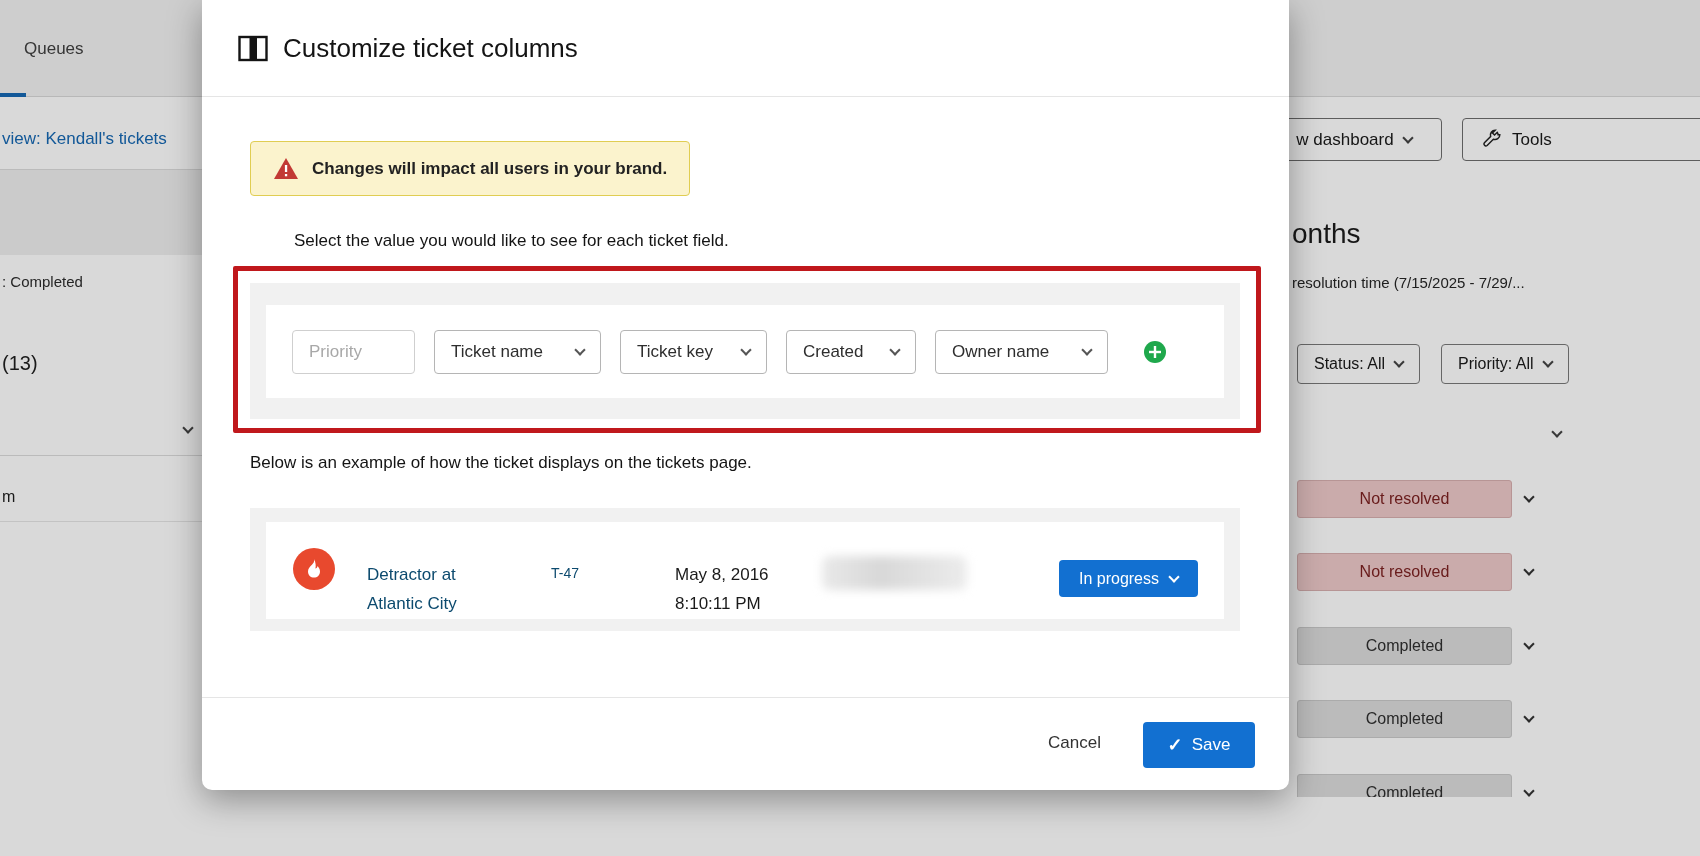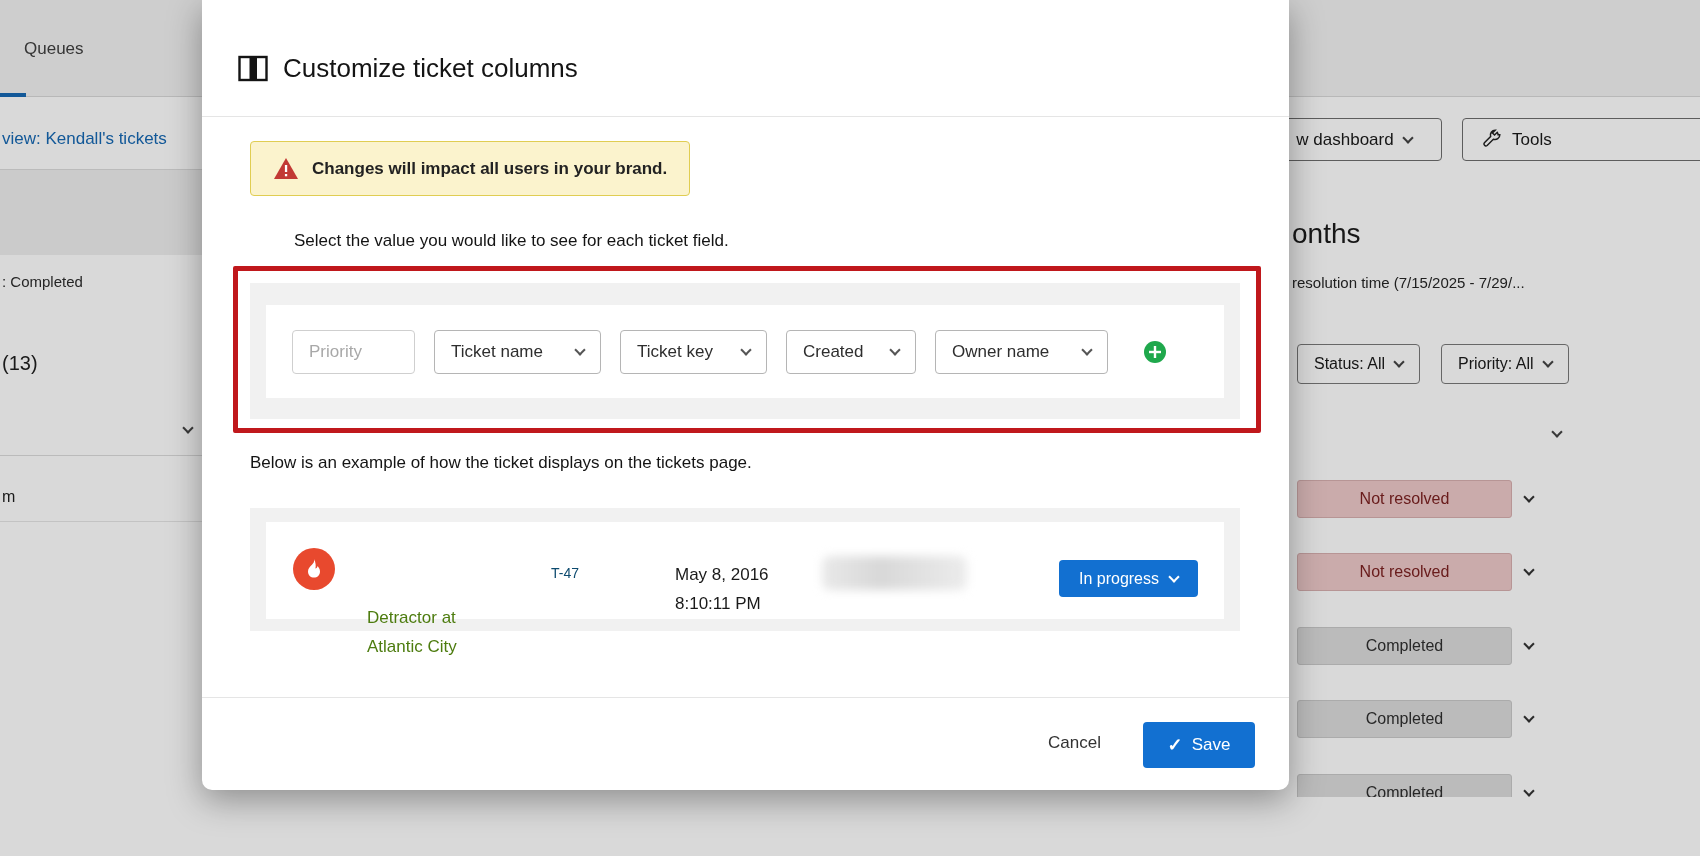--- a/index.html
+++ b/index.html
@@ -41,21 +41,21 @@
   .badge { width:215px; height:38px; border-radius:3px; display:flex; align-items:center; justify-content:center; font-size:16px; cursor:pointer; }
   .badge.nr { background:#eec9c9; color:#7c2222; border:1px solid #d8b0b0; }
   .badge.done { background:#dcdcdc; color:#2f2f2f; border:1px solid #c9c9c9; }
   .row-chev { color:#333; cursor:pointer; }
 
   
   .overlay { position:absolute; inset:0; background:rgba(0,0,0,0.15); z-index:5; }
 
   
   .modal { position:absolute; left:202px; top:0; width:1087px; height:790px; background:#fff; z-index:10; border-radius:0 0 10px 10px; box-shadow:0 10px 34px rgba(0,0,0,0.35); }
-  .modal-header { position:absolute; left:0; right:0; top:0; height:97px; border-bottom:1px solid #e5e5e5; display:flex; align-items:center; padding-left:36px; gap:15px;margin-top:20px; }
+  .modal-header { position:absolute; left:0; right:0; top:0; height:97px; border-bottom:1px solid #e5e5e5; display:flex; align-items:center; padding-left:36px; gap:15px; }
   .modal-title { font-size:26px; color:#141414; }
 
   .warning { position:absolute; left:48px; top:141px; display:inline-flex; align-items:center; gap:13px; background:#fbf3cd; border:1px solid #e0cd52; border-radius:4px; padding:15px 22px; }
   .warning-text { font-size:17px; font-weight:bold; color:#222; }
 
   .instruction { position:absolute; left:48px; top:231px; font-size:17px; color:#141414;margin-left:44px; }
 
   .red-box { position:absolute; left:31px; top:266px; width:1028px; height:167px; border:5px solid #c0181c; border-radius:2px; pointer-events:none; }
 
   .gray-panel { position:absolute; left:48px; width:990px; background:#f1f1f1; }
@@ -67,21 +67,21 @@
 
   .col-btn { height:44px; border:1px solid #b5b5b5; border-radius:4px; background:#fff; display:flex; align-items:center; justify-content:space-between; padding:0 16px; font-size:17px; color:#2e2e2e; cursor:pointer; }
   .col-btn .chev { color:#555; margin-left:12px; }
   .col-btn.w1{min-width:123px;} .col-btn.w2{min-width:167px;} .col-btn.w3{min-width:147px;} .col-btn.w4{min-width:130px;} .col-btn.w5{min-width:173px;}
   .col-btn.disabled { color:#a8a8a8; border-color:#cfcfcf; }
   .add-btn { margin-left:16px; width:24px; height:24px; cursor:pointer; display:inline-flex; }
 
   .example-caption { position:absolute; left:48px; top:453px; font-size:17px; color:#141414; }
 
   .flame-circle { position:absolute; left:27px; top:26px; width:42px; height:42px; border-radius:50%; background:#e8492e; display:flex; align-items:center; justify-content:center; }
-  .ex-name { position:absolute; left:101px; top:38px; font-size:17px; color:#4d7c0f; line-height:29px;margin-top:43px; }
+  .ex-name { position:absolute; left:101px; top:38px; font-size:17px; color:#0c4a6e; line-height:29px; }
   .ex-key { position:absolute; left:285px; top:43px; font-size:14px; color:#0c4a6e; }
   .ex-date { position:absolute; left:409px; top:38px; font-size:17px; color:#1a1a1a; line-height:29px; }
   .ex-blur { position:absolute; left:556px; top:34px; width:145px; height:34px; border-radius:8px; background:linear-gradient(90deg,#e9e9e9,#d8d8d8 40%,#ececec); filter:blur(5px); }
   .ex-status-btn { position:absolute; left:793px; top:38px; width:139px; height:37px; background:#1270d1; border-radius:4px; color:#fff; display:flex; align-items:center; justify-content:center; gap:11px; font-size:16px; cursor:pointer; }
   .ex-status-btn .chev { color:#fff; }
 
   .footer-divider { position:absolute; left:0; right:0; top:697px; height:1px; background:#e5e5e5; }
   .cancel-btn { position:absolute; left:846px; top:733px; font-size:17px; color:#333; cursor:pointer; }
   .save-btn { position:absolute; left:941px; top:722px; width:112px; height:46px; background:#1270d1; border-radius:4px; color:#fff; display:flex; align-items:center; justify-content:center; gap:9px; font-size:17px; cursor:pointer; }
   .save-btn .check { font-size:18px; font-weight:bold; }

